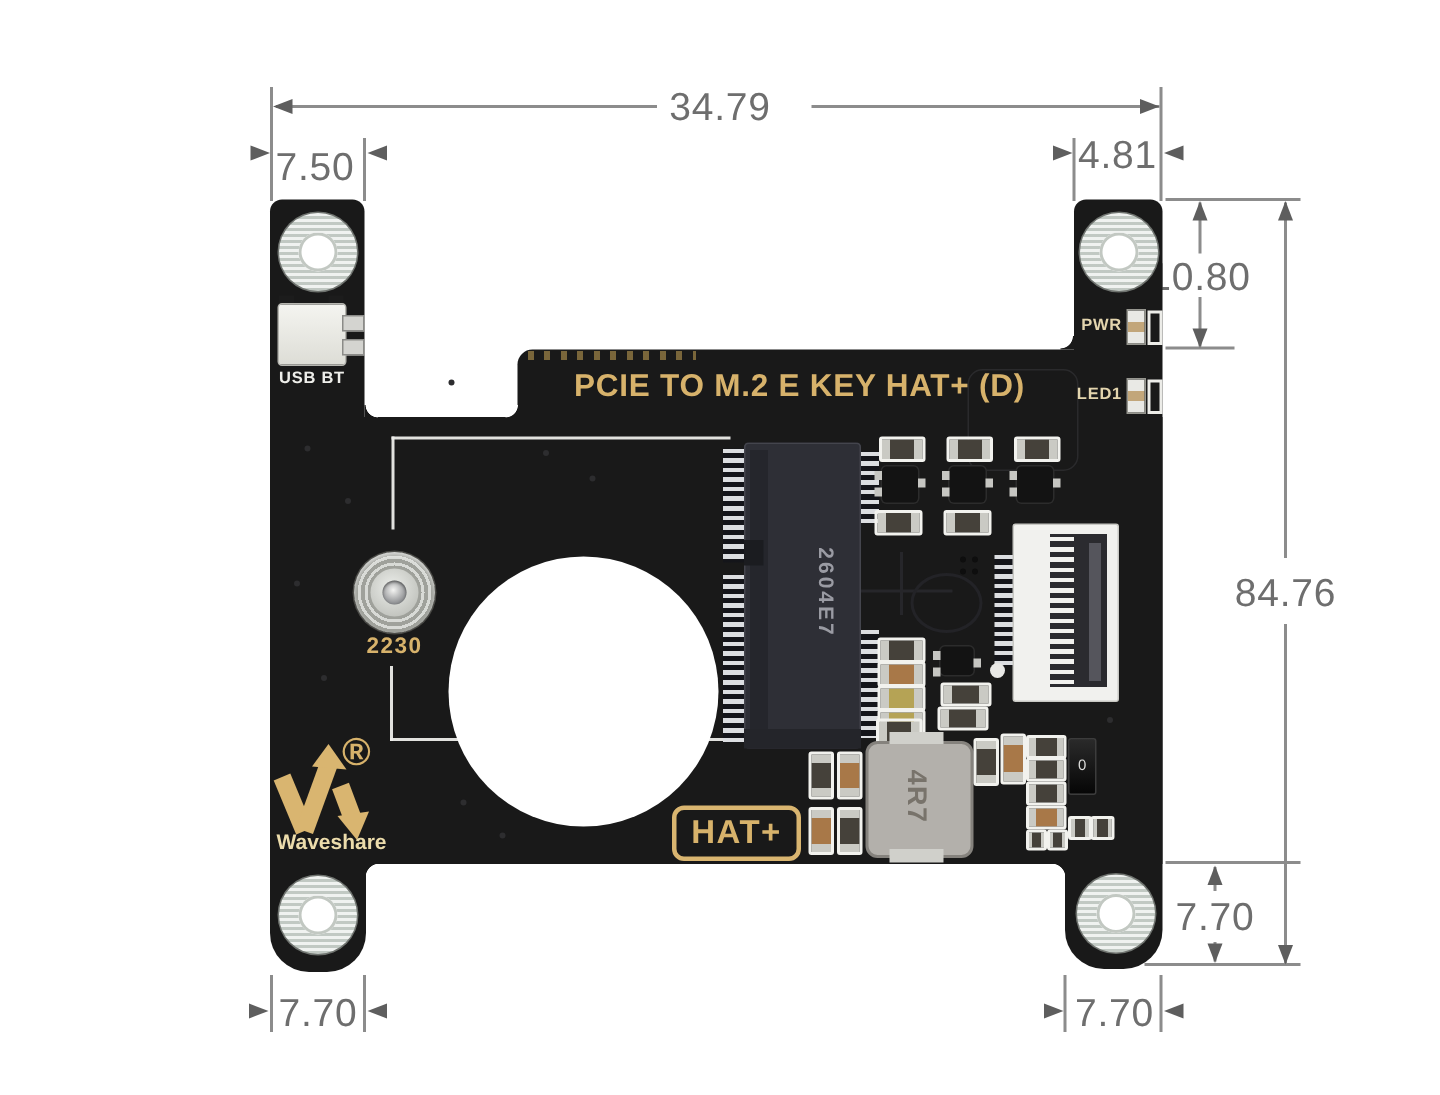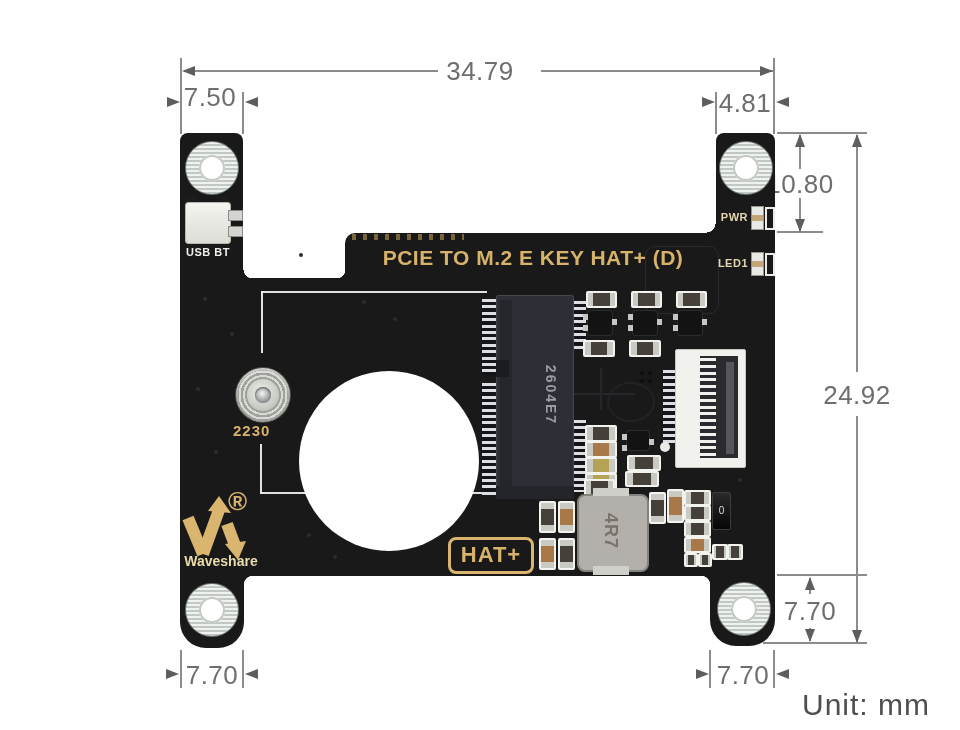--- a/index.html
+++ b/index.html
@@ -56,53 +56,52 @@
   <div class="dline" style="left:773px;top:650px;width:2px;height:38px;"></div>
 
   <div class="dline" style="left:184px;top:70px;width:254px;height:2px;"></div>
   <div class="dline" style="left:541px;top:70px;width:232px;height:2px;"></div>
   <div class="arr a-l" style="left:182px;top:66px;"></div>
   <div class="arr a-r" style="left:760px;top:66px;"></div>
   <div class="dtxt" style="left:432px;top:57px;width:96px;">34.79</div>
 
   <div class="arr a-r" style="left:167px;top:97px;"></div>
   <div class="arr a-l" style="left:245px;top:97px;"></div>
-  <div class="dtxt" style="left:180px;top:83px;width:60px;">7.50</div>
+  <div class="dtxt" style="left:180px;top:97px;width:60px;">7.50</div>
 
   <div class="arr a-r" style="left:702px;top:97px;"></div>
   <div class="arr a-l" style="left:776px;top:97px;"></div>
   <div class="dtxt" style="left:714px;top:89px;width:62px;">4.81</div>
 
   <div class="dline" style="left:799px;top:135px;width:2px;height:34px;"></div>
   <div class="dline" style="left:799px;top:198px;width:2px;height:33px;"></div>
   <div class="arr a-u" style="left:795px;top:134px;"></div>
   <div class="arr a-d" style="left:795px;top:219px;"></div>
   <div class="dtxt" style="left:760px;top:170px;width:80px;">10.80</div>
 
   <div class="dline" style="left:856px;top:135px;width:2px;height:237px;"></div>
   <div class="dline" style="left:856px;top:416px;width:2px;height:226px;"></div>
   <div class="arr a-u" style="left:852px;top:134px;"></div>
   <div class="arr a-d" style="left:852px;top:630px;"></div>
-  <div class="dtxt" style="left:814px;top:381px;width:86px;">24.92</div>
+  <div class="dtxt" style="left:814px;top:381px;width:86px;">84.76</div>
 
   <div class="dline" style="left:809px;top:578px;width:2px;height:16px;"></div>
   <div class="dline" style="left:809px;top:628px;width:2px;height:13px;"></div>
   <div class="arr a-u" style="left:805px;top:577px;"></div>
   <div class="arr a-d" style="left:805px;top:629px;"></div>
   <div class="dtxt" style="left:772px;top:597px;width:76px;">7.70</div>
 
   <div class="arr a-r" style="left:166px;top:669px;"></div>
   <div class="arr a-l" style="left:245px;top:669px;"></div>
   <div class="dtxt" style="left:179px;top:661px;width:66px;">7.70</div>
 
   <div class="arr a-r" style="left:696px;top:669px;"></div>
   <div class="arr a-l" style="left:776px;top:669px;"></div>
   <div class="dtxt" style="left:710px;top:661px;width:66px;">7.70</div>
 
-  <div class="dtxt" style="left:756px;top:688px;width:174px;font-size:30px;color:#4f4f4f;text-align:right;letter-spacing:1px;">Unit: mm</div>
 
   <div>
     <div class="pcb" style="left:180px;top:133px;width:63px;height:443px;border-radius:8px 8px 0 0;"></div>
     <div class="pcb" style="left:716px;top:133px;width:59px;height:443px;border-radius:8px 8px 0 0;"></div>
     <div class="pcb" style="left:345px;top:233px;width:371px;height:46px;border-radius:10px 0 0 0;"></div>
     <div class="pcb" style="left:180px;top:278px;width:595px;height:298px;"></div>
     <div class="pcb" style="left:180px;top:576px;width:64px;height:72px;border-radius:0 0 26px 26px;"></div>
     <div class="pcb" style="left:710px;top:576px;width:65px;height:70px;border-radius:0 0 26px 26px;"></div>
 
     <div class="fil" style="left:243px;top:270px;background:radial-gradient(circle 9px at 100% 0%,#fff 8px,#191919 8.5px);"></div>
@@ -149,21 +148,21 @@
     <div class="silk" style="left:261px;top:291px;width:2px;height:62px;"></div>
     <div class="silk" style="left:260px;top:444px;width:2px;height:50px;"></div>
     <div class="silk" style="left:261px;top:291px;width:226px;height:2px;"></div>
     <div class="silk" style="left:260px;top:492px;width:230px;height:2px;"></div>
 
     <div class="abs" style="left:299px;top:371px;width:180px;height:180px;border-radius:50%;background:#fff;"></div>
 
     <div class="abs" style="left:236px;top:368px;width:54px;height:54px;border-radius:50%;background:repeating-radial-gradient(circle at 50% 50%,#d8dad6 0 2px,#9fa19b 2px 4.5px);box-shadow:0 0 0 1px #4a4a46,inset 0 2px 3px rgba(255,255,255,.6);"></div>
     <div class="abs" style="left:247px;top:379px;width:32px;height:32px;border-radius:50%;background:radial-gradient(circle at 45% 40%,#eceeea,#b4b6b0);"></div>
     <div class="abs" style="left:255px;top:387px;width:16px;height:16px;border-radius:50%;background:radial-gradient(circle at 45% 40%,#f4f4f2,#85878a 75%);box-shadow:inset 0 1px 2px rgba(0,0,0,.5);"></div>
-    <div class="abs goldtxt" style="left:233px;top:422px;width:60px;text-align:left;font-size:15px;font-weight:bold;letter-spacing:1px;">2230</div>
+    <div class="abs goldtxt" style="left:233px;top:422px;width:60px;text-align:center;font-size:15px;font-weight:bold;letter-spacing:1px;">2230</div>
 
     <div class="pins" style="left:482px;top:299px;width:16px;height:76px;"></div>
     <div class="pins" style="left:482px;top:383px;width:16px;height:112px;"></div>
     <div class="abs" style="left:496px;top:295px;width:78px;height:204px;background:#2e2f36;border-radius:3px;box-shadow:inset 0 0 0 1px #44454d;"></div>
     <div class="abs" style="left:500px;top:300px;width:12px;height:190px;background:#25262c;"></div>
     <div class="abs" style="left:496px;top:360px;width:13px;height:17px;background:#1b1c20;"></div>
     <div class="abs" style="left:496px;top:486px;width:78px;height:13px;background:#24252a;"></div>
     <div class="pins" style="left:574px;top:301px;width:12px;height:48px;"></div>
     <div class="pins" style="left:574px;top:420px;width:12px;height:72px;"></div>
     <div class="abs" style="left:505px;top:386px;width:90px;height:18px;transform:rotate(90deg);color:#9a9ba3;font-size:14px;font-weight:bold;letter-spacing:2px;text-align:center;">2604E7</div>

